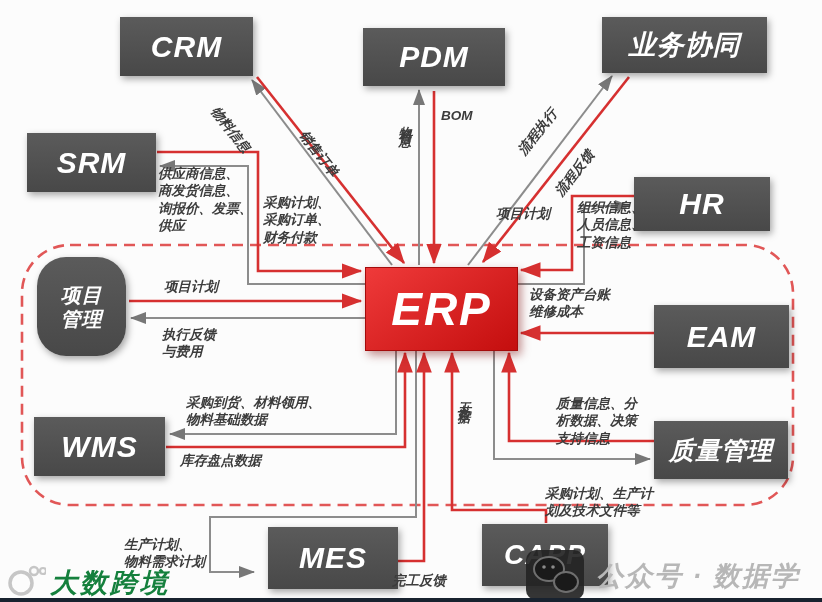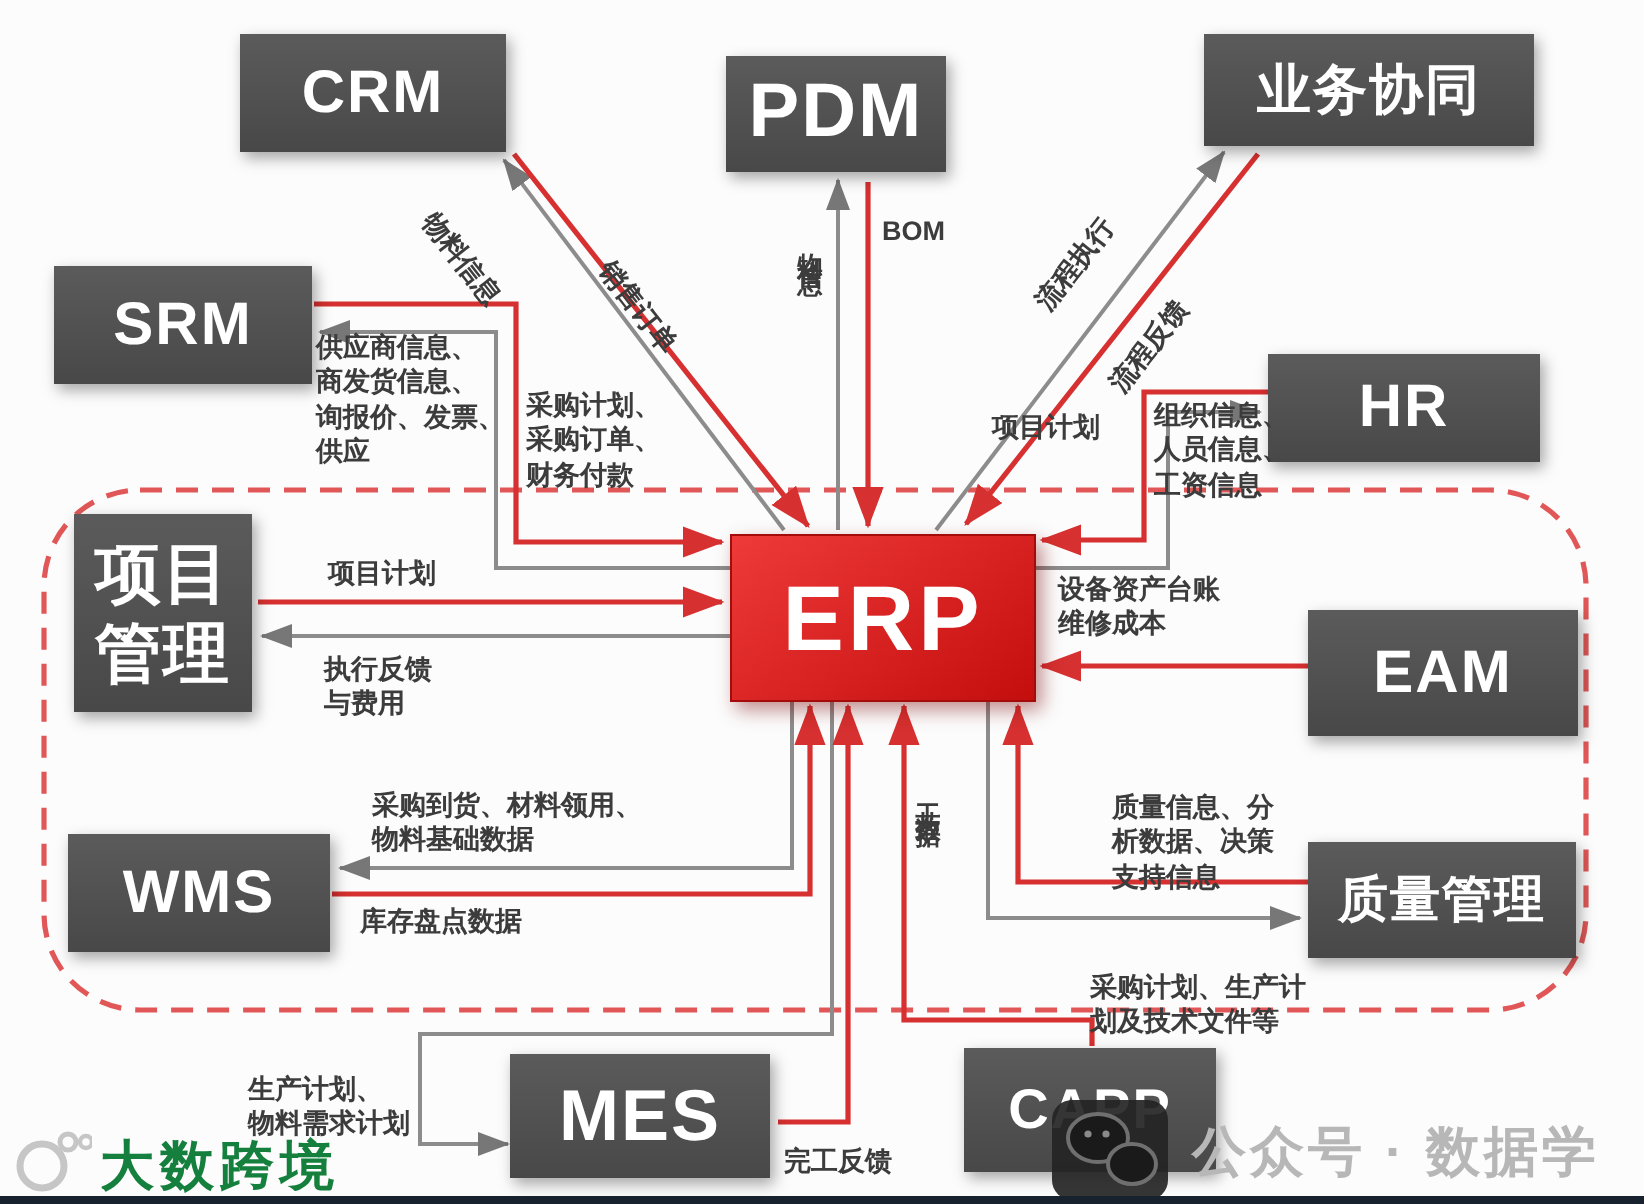--- a/index.html
+++ b/index.html
@@ -1,18 +1,18 @@
 <!DOCTYPE html>
 <html><head>
 <meta charset="utf-8">
 <style>
   html,body{margin:0;padding:0;background:#ffffff;}
   #stage{
     position:relative;width:822px;height:602px;overflow:hidden;
-    background:#fcfcfc;font-family:"Liberation Sans",sans-serif;
+    background:#fcfcfc;font-family:"Liberation Sans",sans-serif;font-style:italic;
   }
   .box{
     position:absolute;display:flex;align-items:center;justify-content:center;
     background:linear-gradient(180deg,#5b5b5b,#484848);
     color:#fff;font-weight:bold;letter-spacing:1px;text-align:center;
     box-shadow:2px 3px 7px rgba(0,0,0,.35);white-space:pre-line;line-height:1.2;
   }
   .erp{
     position:absolute;display:flex;align-items:center;justify-content:center;
     background:linear-gradient(145deg,#ef3a3a,#c40e0e);
@@ -62,30 +62,30 @@
     <path d="M634,196 L572,196 L572,270 L521,270" fill="none" stroke="#d63030" stroke-width="2.6" marker-end="url(#ar)"></path>
     <path d="M654,333 L521,333" fill="none" stroke="#d63030" stroke-width="2.6" marker-end="url(#ar)"></path>
     <path d="M654,441 L509,441 L509,353" fill="none" stroke="#d63030" stroke-width="2.6" marker-end="url(#ar)"></path>
     <path d="M546,523 L546,510 L452,510 L452,353" fill="none" stroke="#d63030" stroke-width="2.6" marker-end="url(#ar)"></path>
     <path d="M389,561 L424,561 L424,353" fill="none" stroke="#d63030" stroke-width="2.6" marker-end="url(#ar)"></path>
     <path d="M129,301 L361,301" fill="none" stroke="#d63030" stroke-width="2.6" marker-end="url(#ar)"></path>
     <path d="M166,447 L405,447 L405,353" fill="none" stroke="#d63030" stroke-width="2.6" marker-end="url(#ar)"></path>
   </svg>
 
   <div class="box" style="left:120px;top:17px;width:133px;height:59px;font-size:30px;">CRM</div>
-  <div class="box" style="left:363px;top:28px;width:110px;height:58px;font-size:38px;text-align:center;">PDM</div>
+  <div class="box" style="left:363px;top:28px;width:142px;height:58px;font-size:30px;text-align:center;">PDM</div>
   <div class="box" style="left:602px;top:17px;width:165px;height:56px;font-size:27px;">业务协同</div>
   <div class="box" style="left:27px;top:133px;width:129px;height:59px;font-size:30px;">SRM</div>
   <div class="box" style="left:634px;top:177px;width:136px;height:54px;font-size:30px;">HR</div>
-  <div class="box" style="left:37px;top:257px;width:89px;height:99px;font-size:33px;">项目
+  <div class="box" style="left:37px;top:257px;width:89px;height:99px;font-size:20px;border-radius:29px;">项目
 管理</div>
   <div class="box" style="left:654px;top:305px;width:135px;height:63px;font-size:30px;">EAM</div>
   <div class="box" style="left:34px;top:417px;width:131px;height:59px;font-size:30px;">WMS</div>
   <div class="box" style="left:654px;top:421px;width:134px;height:58px;font-size:25px;">质量管理</div>
-  <div class="box" style="left:255px;top:527px;width:130px;height:62px;font-size:36px;">MES</div>
+  <div class="box" style="left:268px;top:527px;width:130px;height:62px;font-size:30px;">MES</div>
   <div class="box" style="left:482px;top:524px;width:126px;height:62px;font-size:28px;">CAPP</div>
 
   <div class="erp" style="left:365px;top:267px;width:151px;height:82px;">ERP</div>
 
   <div class="edge-label" style="left:221px;top:103px;transform:rotate(52deg);transform-origin:0 0;">物料信息</div>
   <div class="edge-label vtext" style="left:397px;top:116px;height:86px;font-size:12.5px;">物料信息</div>
   <div class="edge-label" style="left:514px;top:148px;transform:rotate(-52deg);transform-origin:0 0;">流程执行</div>
   <div class="edge-label" style="left:263px;top:194px;">采购计划、
 采购订单、
 财务付款</div>

